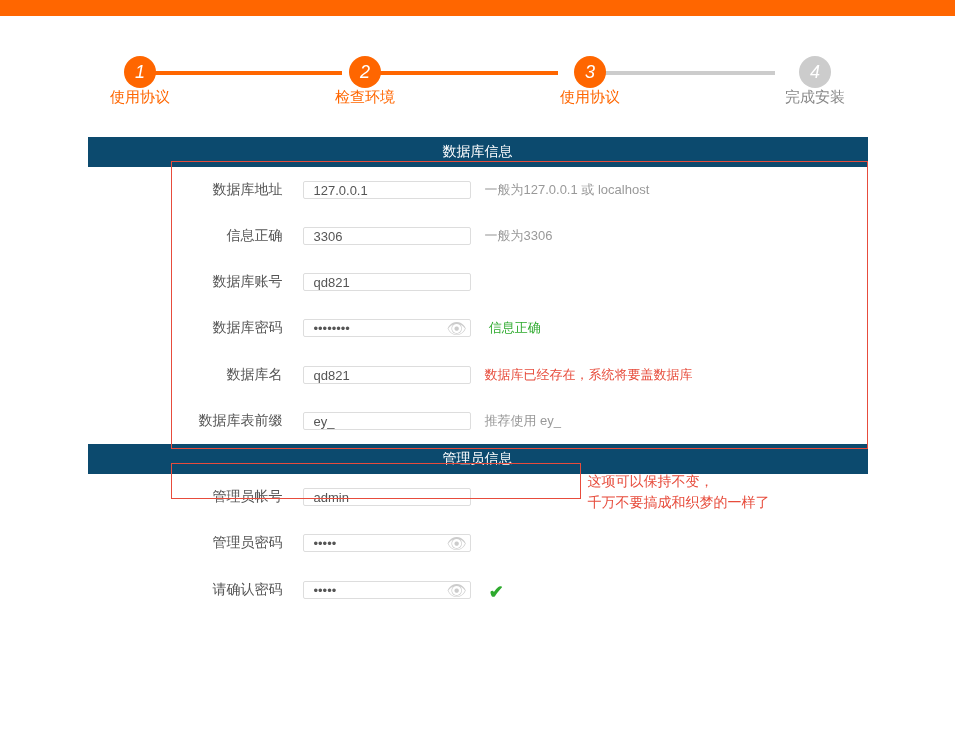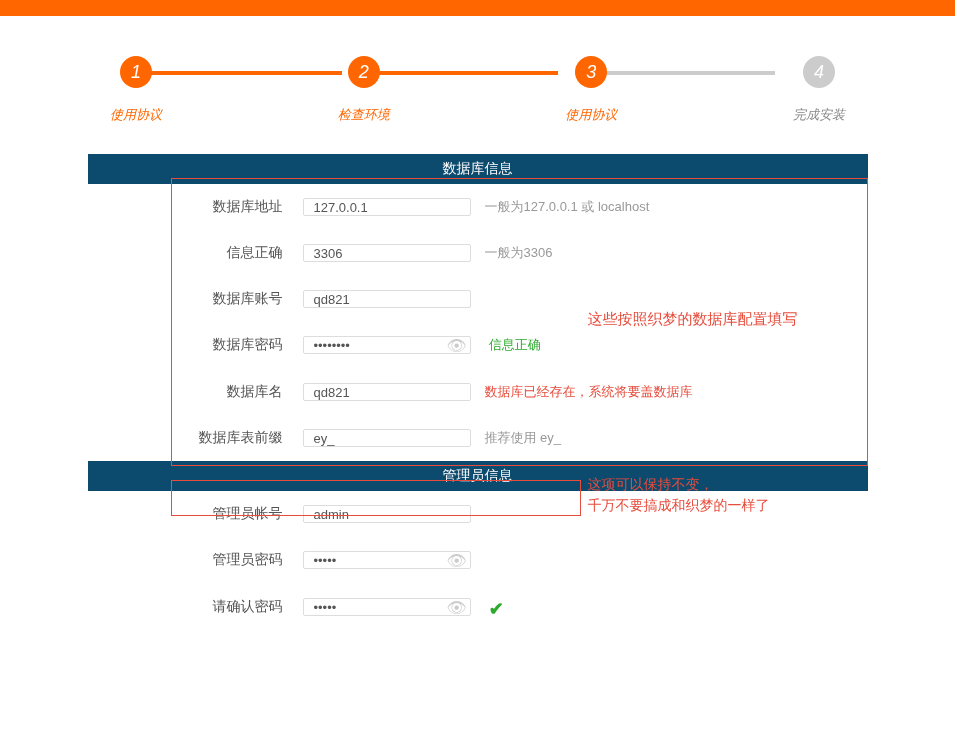--- a/index.html
+++ b/index.html
@@ -4,42 +4,42 @@
 <style>
 * { box-sizing: border-box; margin: 0; padding: 0; }
 body { font-family: "Microsoft YaHei", Arial, sans-serif; font-size: 14px; color: #333; background: #fff; }
 .top-bar { background: #ff6600; height: 16px; width: 955px; }
 .container { width: 955px; margin: 0; padding: 0; }
 .stepper { padding: 40px 110px 30px 110px; display: flex; align-items: flex-start; justify-content: space-between; position: relative; }
 .step { display: flex; flex-direction: column; align-items: center; position: relative; z-index: 2; }
 .step-circle { width: 32px; height: 32px; border-radius: 50%; display: flex; align-items: center; justify-content: center; color: #fff; font-style: italic; font-size: 18px; font-weight: 500; }
 .step-active .step-circle { background: #ff6600; }
 .step-inactive .step-circle { background: #cccccc; }
-.step-label { margin-top: 18px; font-size: 13px; font-style: italic; }
+.step-label { font-size: 15px; }
 .step-active .step-label { color: #ff6600; }
 .step-inactive .step-label { color: #888888; }
 .step-line { position: absolute; top: 55px; height: 4px; z-index: 1; }
 .line1 { left: 142px; width: 200px; background: #ff6600; }
 .line2 { left: 358px; width: 200px; background: #ff6600; }
 .line3 { left: 575px; width: 200px; background: #cccccc; }
 .form-area { width: 780px; margin: 0 auto 20px auto; position: relative; }
 .section-header { background: #0c4a6e; color: #fff; text-align: center; padding: 6px 0; font-size: 14px; }
 .form-row { display: flex; align-items: flex-start; padding: 14px 0; }
 .label-col { width: 215px; text-align: right; padding-right: 20px; color: #555; font-size: 14px; }
 .input-col { width: 170px; }
 .hint-col { padding-left: 12px; color: #999999; font-size: 13px; display:flex; align-items:center; gap:6px;}
 .text-input { width: 168px; height: 18px; border: 1px solid #dddddd; padding: 0 10px; font-size: 13px; color: #555; border-radius: 2px; }
 .text-input::placeholder { color: #bbb; }
 .success-text { color: #2eaa2e; }
 .warn-text { color: #e74c3c; }
 .eye-icon { color: #ccc; font-size: 16px; margin-left:-26px; margin-right:10px; position:relative; z-index:3; }
 .redbox1 { position: absolute; border: 1px solid #e74c3c; left: 83px; top: -6px; width: 697px; height: 288px; pointer-events:none; }
 .redbox2 { position: absolute; border: 1px solid #e74c3c; left: 83px; top: 296px; width: 410px; height: 36px; pointer-events:none; }
 .annot1 { position: absolute; color: #e74c3c; font-size: 15px; left: 500px; top: 126px; }
-.annot2 { position: absolute; color: #e74c3c; font-size: 14px; left: 500px; top: 290px; line-height: 1.5; }
+.annot2 { position: absolute; color: #e74c3c; font-size: 14px; left: 500px; top: 304px; line-height: 1.5; }
 .check-icon { color: #2eaa2e; font-weight: bold; font-size: 18px; }
 </style>
 </head>
 <body>
 
 <div class="top-bar"></div>
 
 <div class="container">
 
   <div class="stepper">
@@ -65,21 +65,20 @@
     </div>
   </div>
 
   <div class="form-area">
 
     <div class="section-header">数据库信息</div>
 
     <div style="position:relative;">
       <div class="redbox1"></div>
       <div class="redbox2"></div>
-      <div class="annot1">这些按照织梦的数据库配置填写</div>
       <div class="annot2">
         <span>这项可以保持不变，</span><br>
         <span>千万不要搞成和织梦的一样了</span>
       </div>
 
       <div class="form-row">
         <div class="label-col">数据库地址</div>
         <div class="input-col"><input class="text-input" value="127.0.0.1" style=""></div>
         <div class="hint-col">一般为127.0.0.1 或 localhost</div>
       </div>

